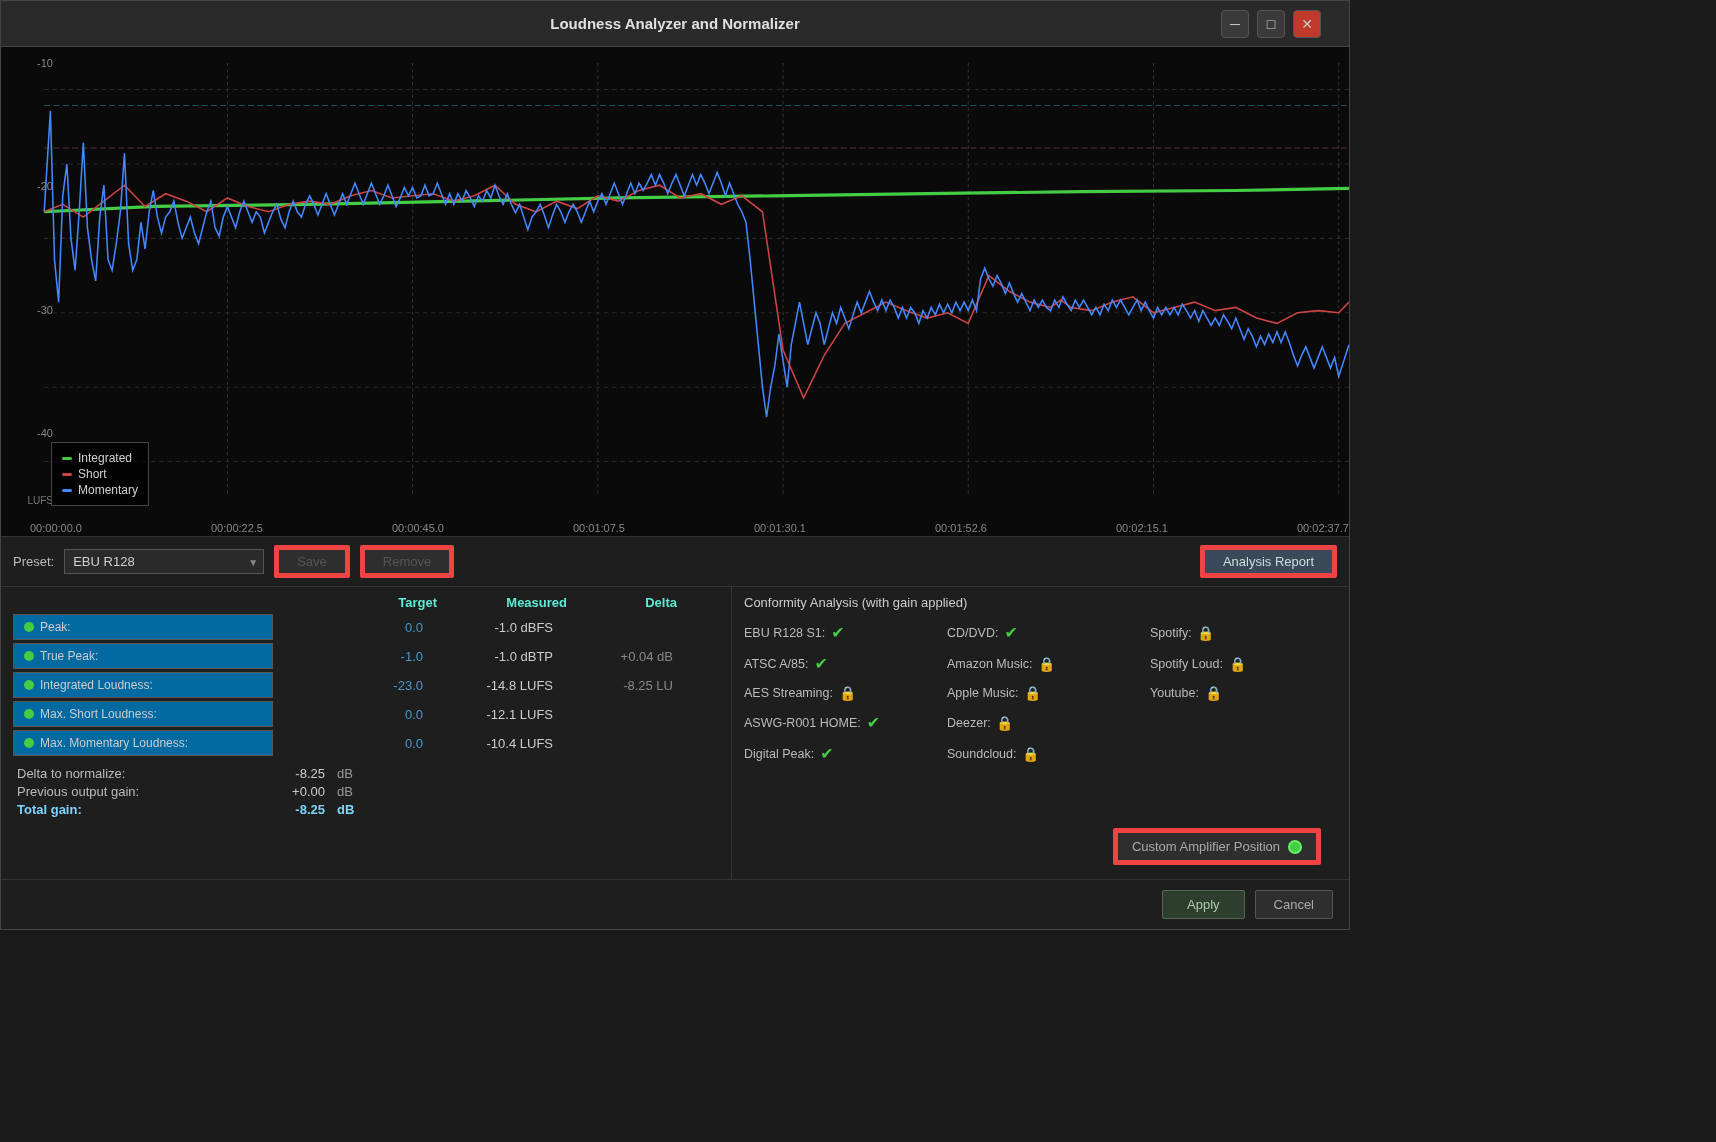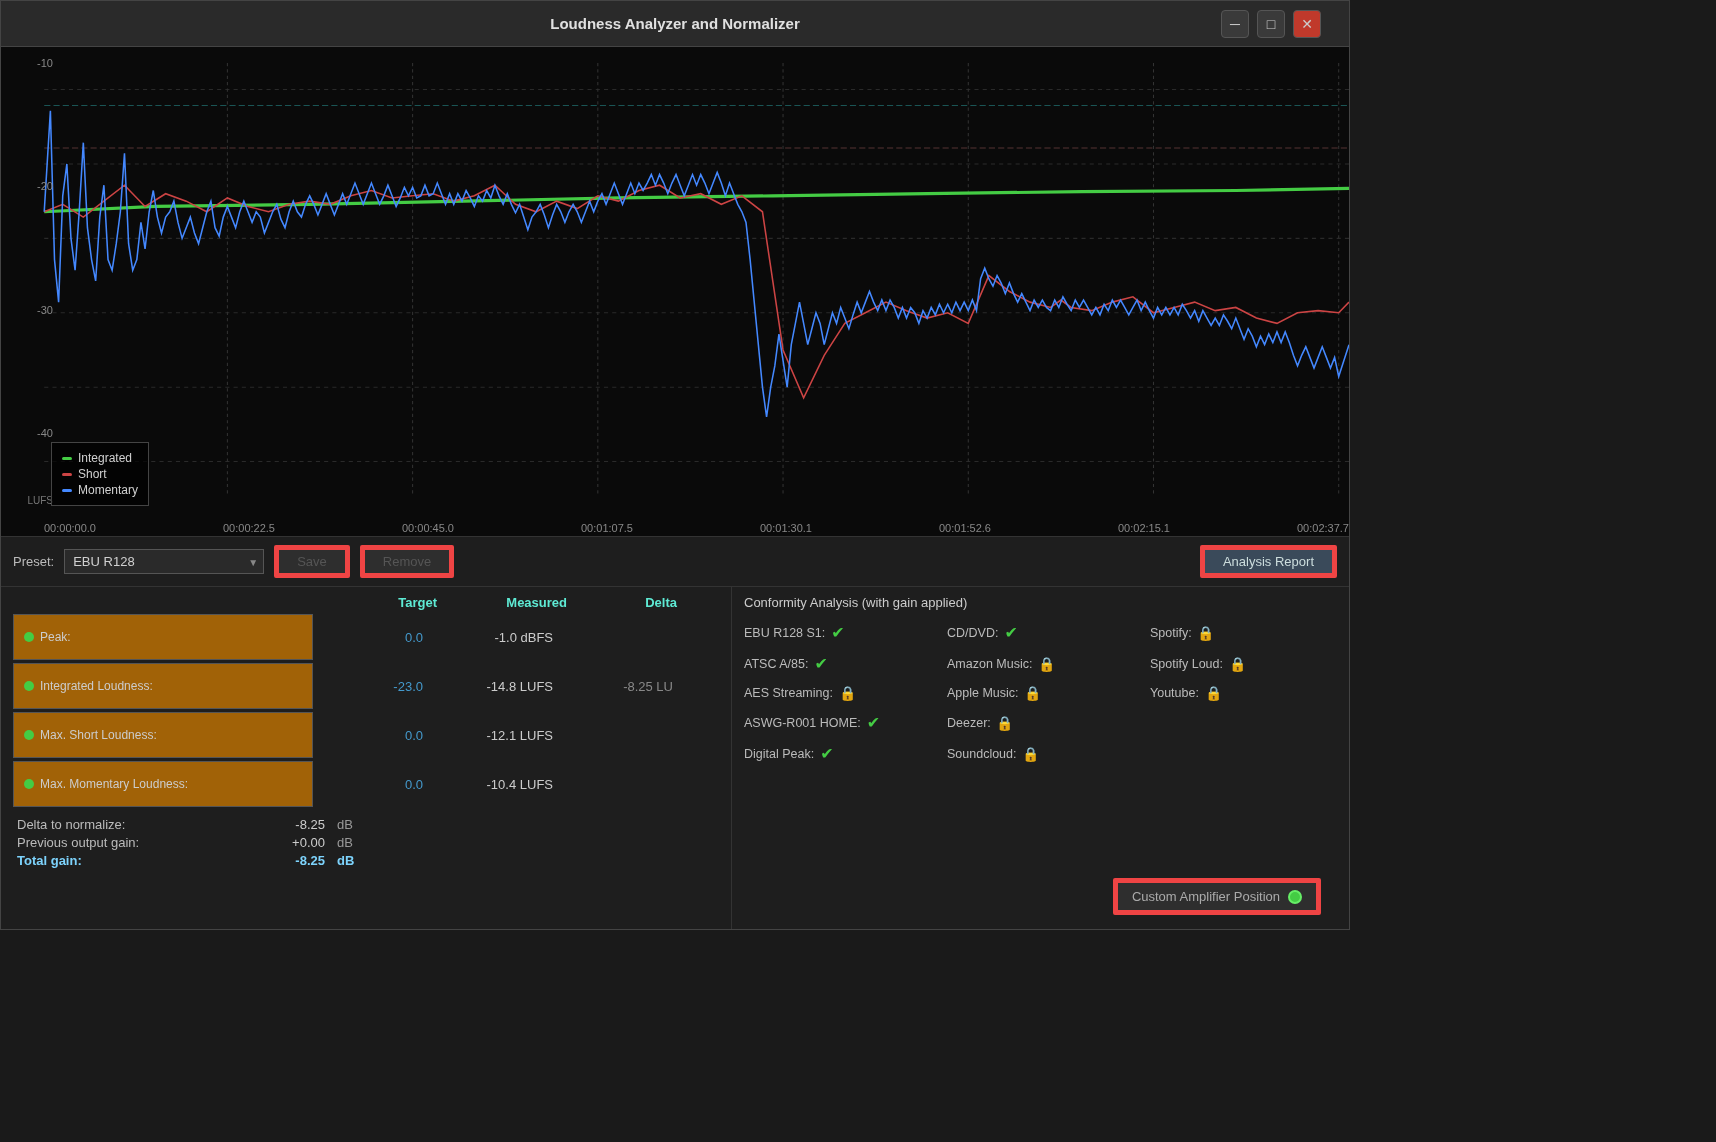--- a/index.html
+++ b/index.html
@@ -162,30 +162,30 @@
       grid-template-columns: 320px 100px 130px 130px;
       align-items: center;
       margin: 3px 0;
     }
     .metric-label-cell {
       display: flex;
       align-items: center;
       gap: 8px;
     }
     .metric-btn {
-      background: #a16207;
+      background: #0369a1;
       border: 1px solid #555;
       color: #ccc;
-      padding: 15px 10px;
+      padding: 5px 10px;
       font-size: 12px;
       cursor: pointer;
       display: flex;
       align-items: center;
       gap: 6px;
-      width: 300px;
+      width: 260px;
       text-align: left;
     }
     .green-dot {
       width: 10px;
       height: 10px;
       border-radius: 50%;
       background: #44cc44;
       flex-shrink: 0;
     }
     .metric-target {
@@ -303,21 +303,21 @@
       flex-direction: column;
       justify-content: space-between;
       align-items: flex-end;
       padding-right: 4px;
       font-size: 11px;
       color: #888;
     }
     .x-axis-labels {
       position: absolute;
       bottom: 2px;
-      left: 43px;
+      left: 29px;
       right: 0;
       display: flex;
       justify-content: space-between;
       font-size: 11px;
       color: #888;
     }
     .preset-spacer { flex: 1; }
   </style>
 </head>
 <body>
@@ -427,20 +427,31 @@
           <button class="metric-btn">
             <div class="green-dot"></div>
             <span>Peak:</span>
           </button>
         </div>
         <div class="metric-target">0.0</div>
         <div class="metric-measured">-1.0 dBFS</div>
         <div class="metric-delta"></div>
       </div>
 
+      <div class="metric-row">
+        <div class="metric-label-cell">
+          <button class="metric-btn">
+            <div class="green-dot"></div>
+            <span>True Peak:</span>
+          </button>
+        </div>
+        <div class="metric-target">-1.0</div>
+        <div class="metric-measured">-1.0 dBTP</div>
+        <div class="metric-delta">+0.04 dB</div>
+      </div>
 
       <div class="metric-row">
         <div class="metric-label-cell">
           <button class="metric-btn">
             <div class="green-dot"></div>
             <span>Integrated Loudness:</span>
           </button>
         </div>
         <div class="metric-target">-23.0</div>
         <div class="metric-measured">-14.8 LUFS</div>
@@ -560,13 +571,17 @@
         <div class="amp-row">
           <button class="btn" style="display:flex;align-items:center;gap:8px;padding:6px 14px;">
             <span>Custom Amplifier Position</span>
             <div class="amp-dot"></div>
           </button>
         </div>
       </div>
     </div>
   </div>
 
+  <div class="bottom-bar">
+    <button class="apply-btn">Apply</button>
+    <button class="cancel-btn">Cancel</button>
+  </div>
 </div>
 
 </body></html>

